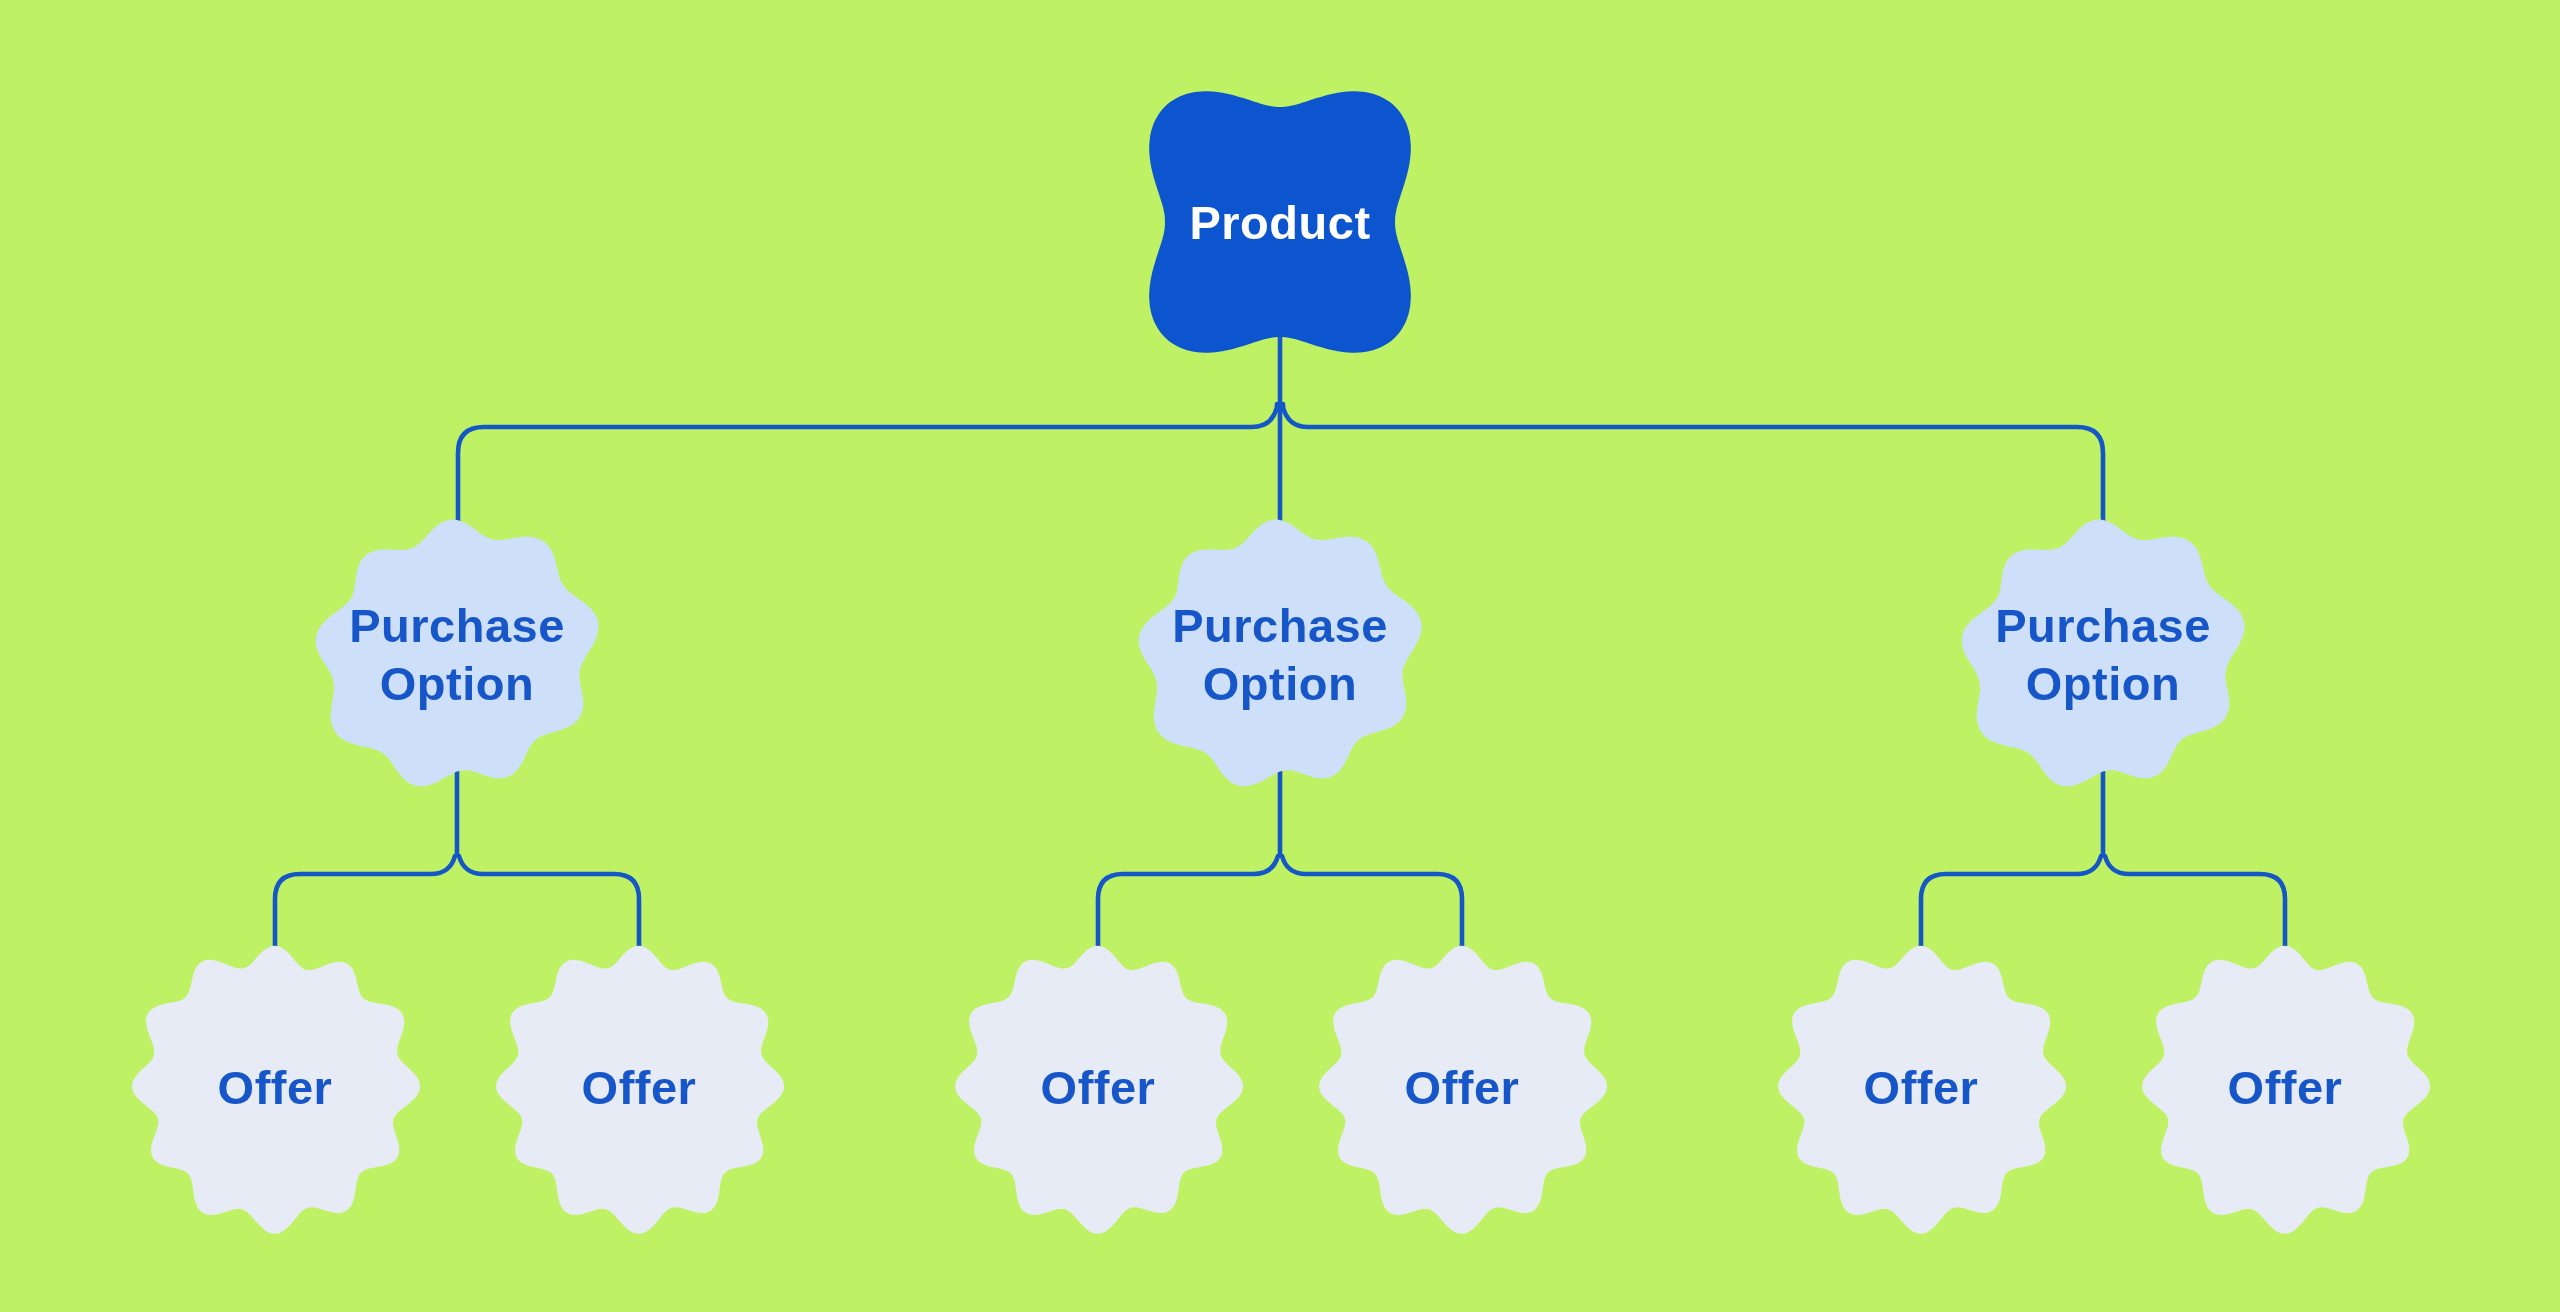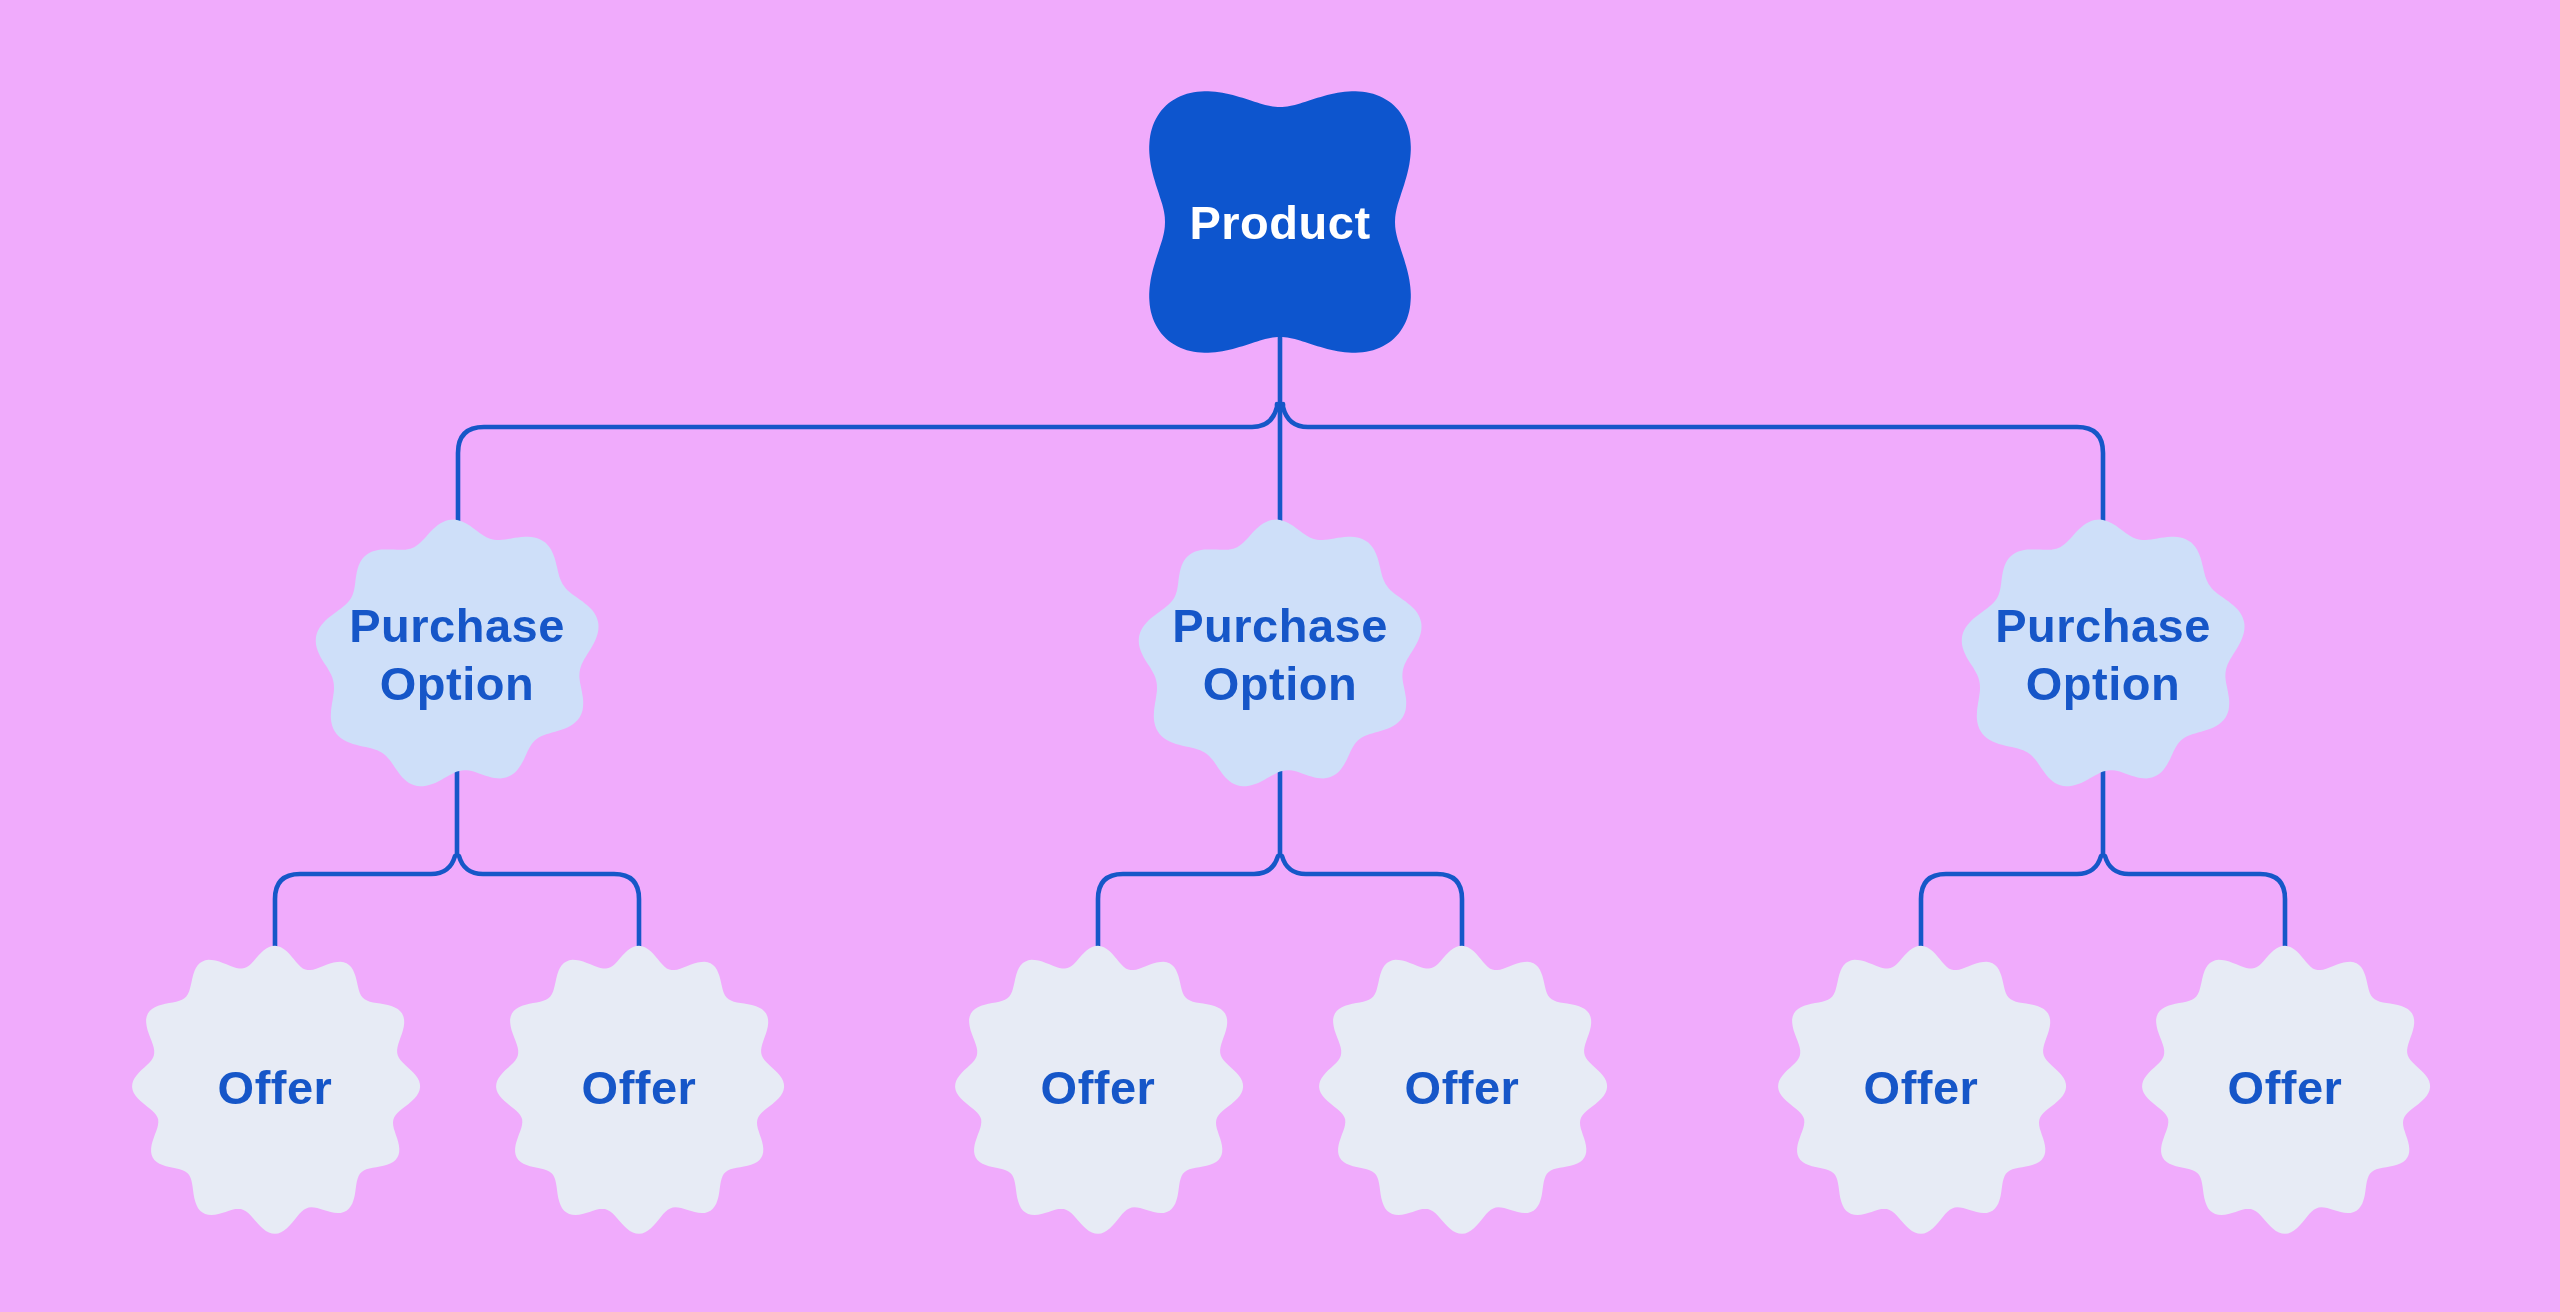--- a/index.html
+++ b/index.html
@@ -8,21 +8,21 @@
     width: 2560px;
     height: 1312px;
     overflow: hidden;
     background: #ffffff;
     font-family: "Liberation Sans", sans-serif;
   }
   .stage {
     position: relative;
     width: 2560px;
     height: 1312px;
-    background: #f0abfc;
+    background: #bef264;
   }
   svg.diagram {
     display: block;
     position: absolute;
     left: 0;
     top: 0;
   }
   .connector {
     fill: none;
     stroke-width: 4.6;

